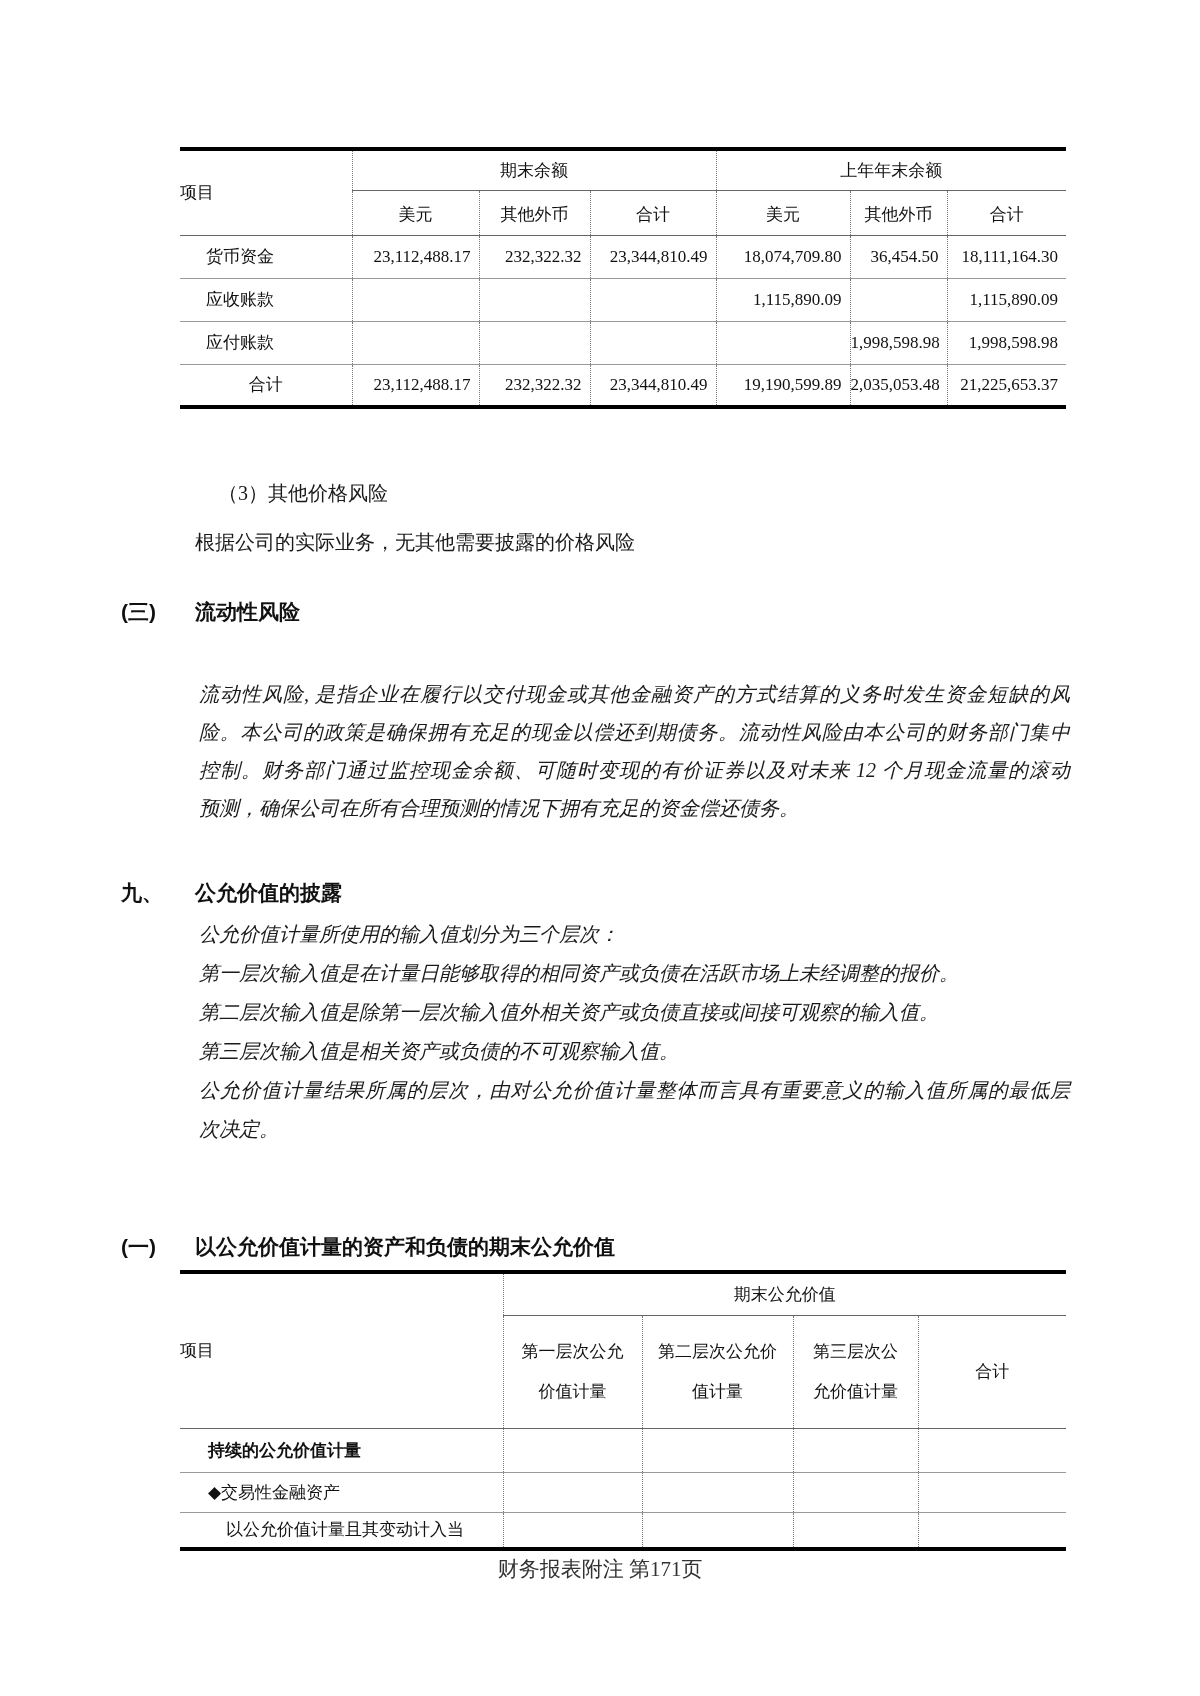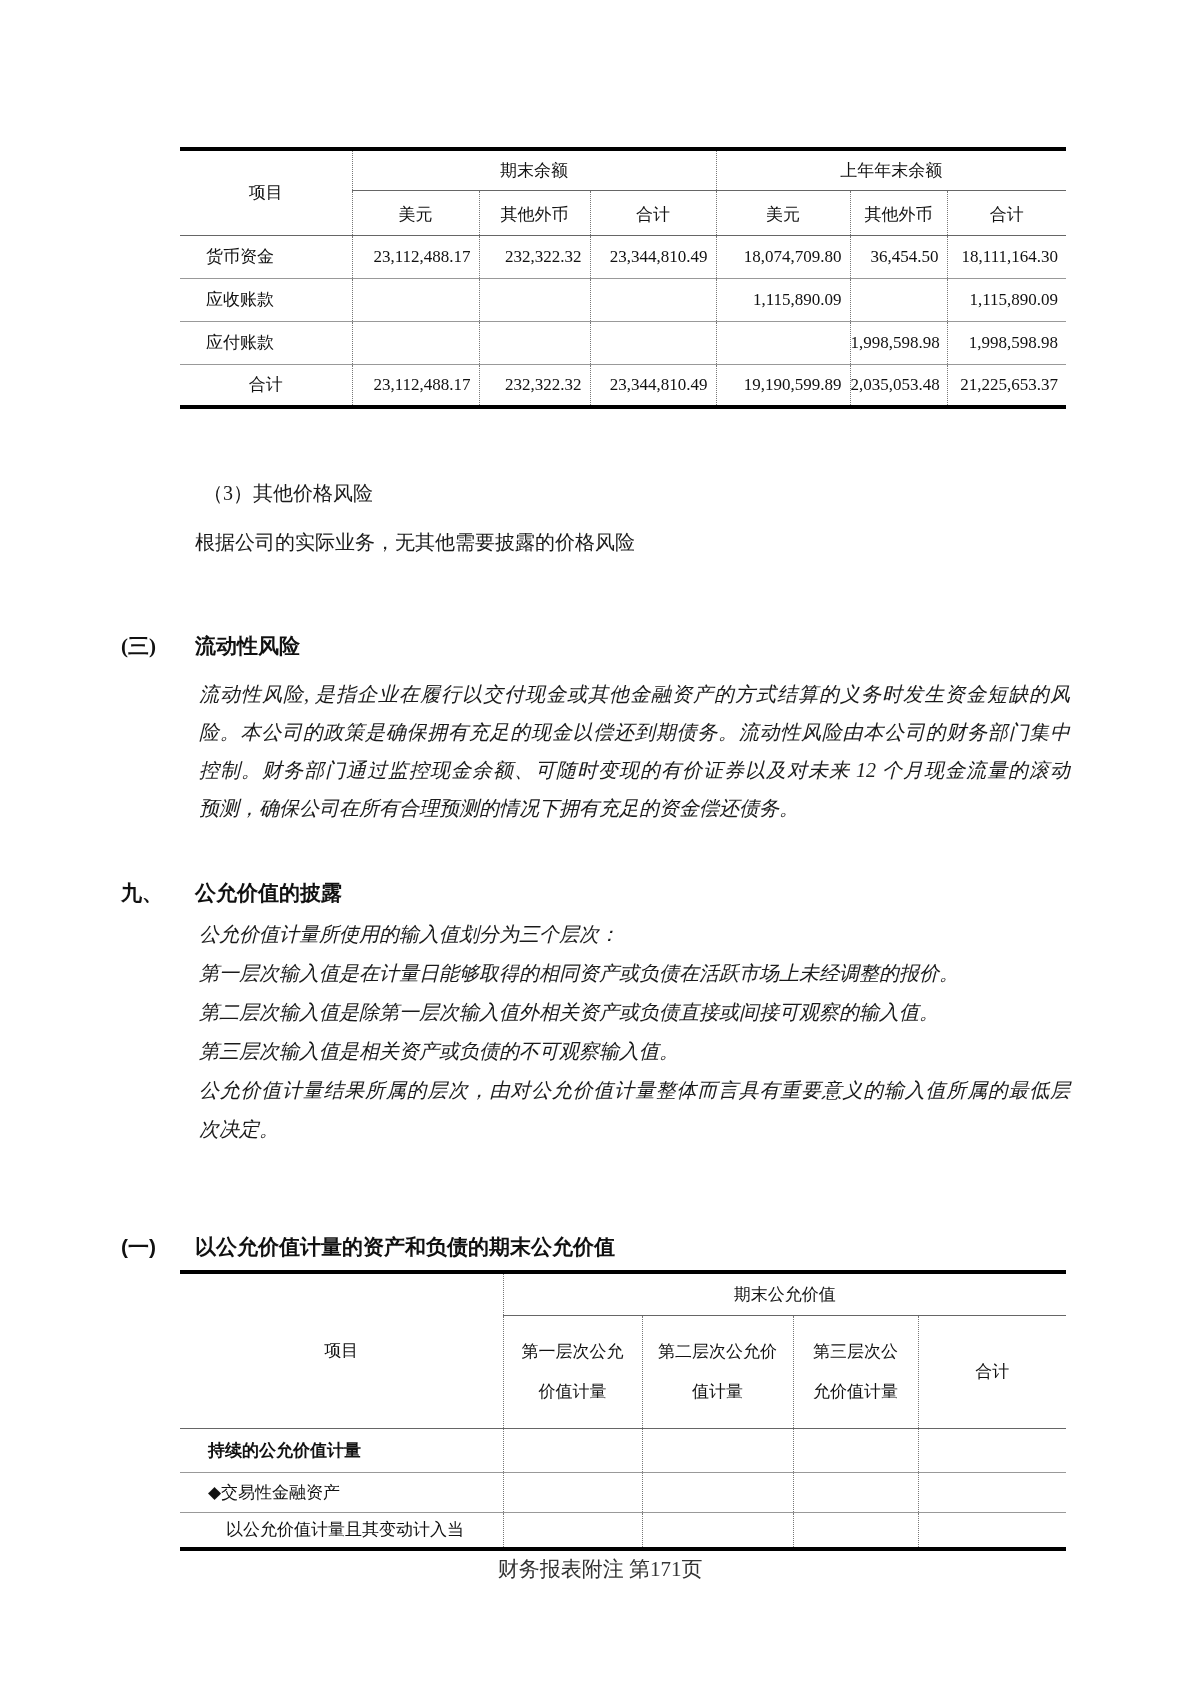--- a/index.html
+++ b/index.html
@@ -8,21 +8,21 @@
     background:#ffffff; overflow:hidden;
     font-family:"Liberation Serif","DejaVu Serif",serif; color:#1a1a1a;
   }
   
   table { border-collapse:collapse; table-layout:fixed; position:absolute; left:180px; font-size:17px; color:#111; }
   td { padding:0; overflow:hidden; }
   #t1 { top:147px; width:886px; border-top:4px solid #000; border-bottom:4px solid #000; }
   #t2 { top:1270px; width:886px; border-top:4px solid #000; border-bottom:4px solid #000; }
   .bl  { border-left:1px dotted #777; }
   .gh  { text-align:center; vertical-align:middle; border-bottom:1px solid #666; }
-  .item-h { text-align:center; vertical-align:middle; border-bottom:1px solid #666; }
+  .item-h { text-align:left; vertical-align:middle; border-bottom:1px solid #666; }
   .sub { text-align:center; vertical-align:bottom; padding-bottom:9px; border-bottom:1px solid #666; }
   tr.h1t1 { height:41px; } tr.h2t1 { height:45px; }
   tr.drt1 { height:43px; }
   tr.h1t2 { height:43px; } tr.h2t2 { height:80px; }
   .h2c { text-align:center; vertical-align:middle; line-height:40px; padding:16px 14px; border-bottom:1px solid #666; }
   .tot-h { text-align:center; vertical-align:middle; border-bottom:1px solid #666; }
   tr.dr td { border-bottom:1px solid #999; }
   tr.lr td { border-bottom:none; }
   .num { text-align:right; padding-right:8px; vertical-align:middle; }
   .lbl { text-align:left; padding-left:26px; vertical-align:middle; }
@@ -104,24 +104,24 @@
       <td class="num bl">23,112,488.17</td>
       <td class="num bl">232,322.32</td>
       <td class="num bl">23,344,810.49</td>
       <td class="num bl">19,190,599.89</td>
       <td class="num bl">2,035,053.48</td>
       <td class="num bl">21,225,653.37</td>
     </tr>
   </tbody>
     </table>
 
-  <div class="line" style="left:203px; top:480px;">（3）其他价格风险</div>
+  <div class="line" style="left:218px; top:480px;">（3）其他价格风险</div>
   <div class="line" style="left:195px; top:529px;">根据公司的实际业务，无其他需要披露的价格风险</div>
 
-  <div class="heading" style="top:633px;font-family:Liberation Serif, serif;">
+  <div class="heading" style="top:599px;">
     <span class="no">(三)</span><span>流动性风险</span>
   </div>
 
   <div class="para" style="top:675px;">
     <div class="pl just">流动性风险, 是指企业在履行以交付现金或其他金融资产的方式结算的义务时发生资金短缺的风</div>
     <div class="pl just">险。本公司的政策是确保拥有充足的现金以偿还到期债务。流动性风险由本公司的财务部门集中</div>
     <div class="pl just">控制。财务部门通过监控现金余额、可随时变现的有价证券以及对未来 12 个月现金流量的滚动</div>
     <div class="pl">预测，确保公司在所有合理预测的情况下拥有充足的资金偿还债务。</div>
   </div>
 

